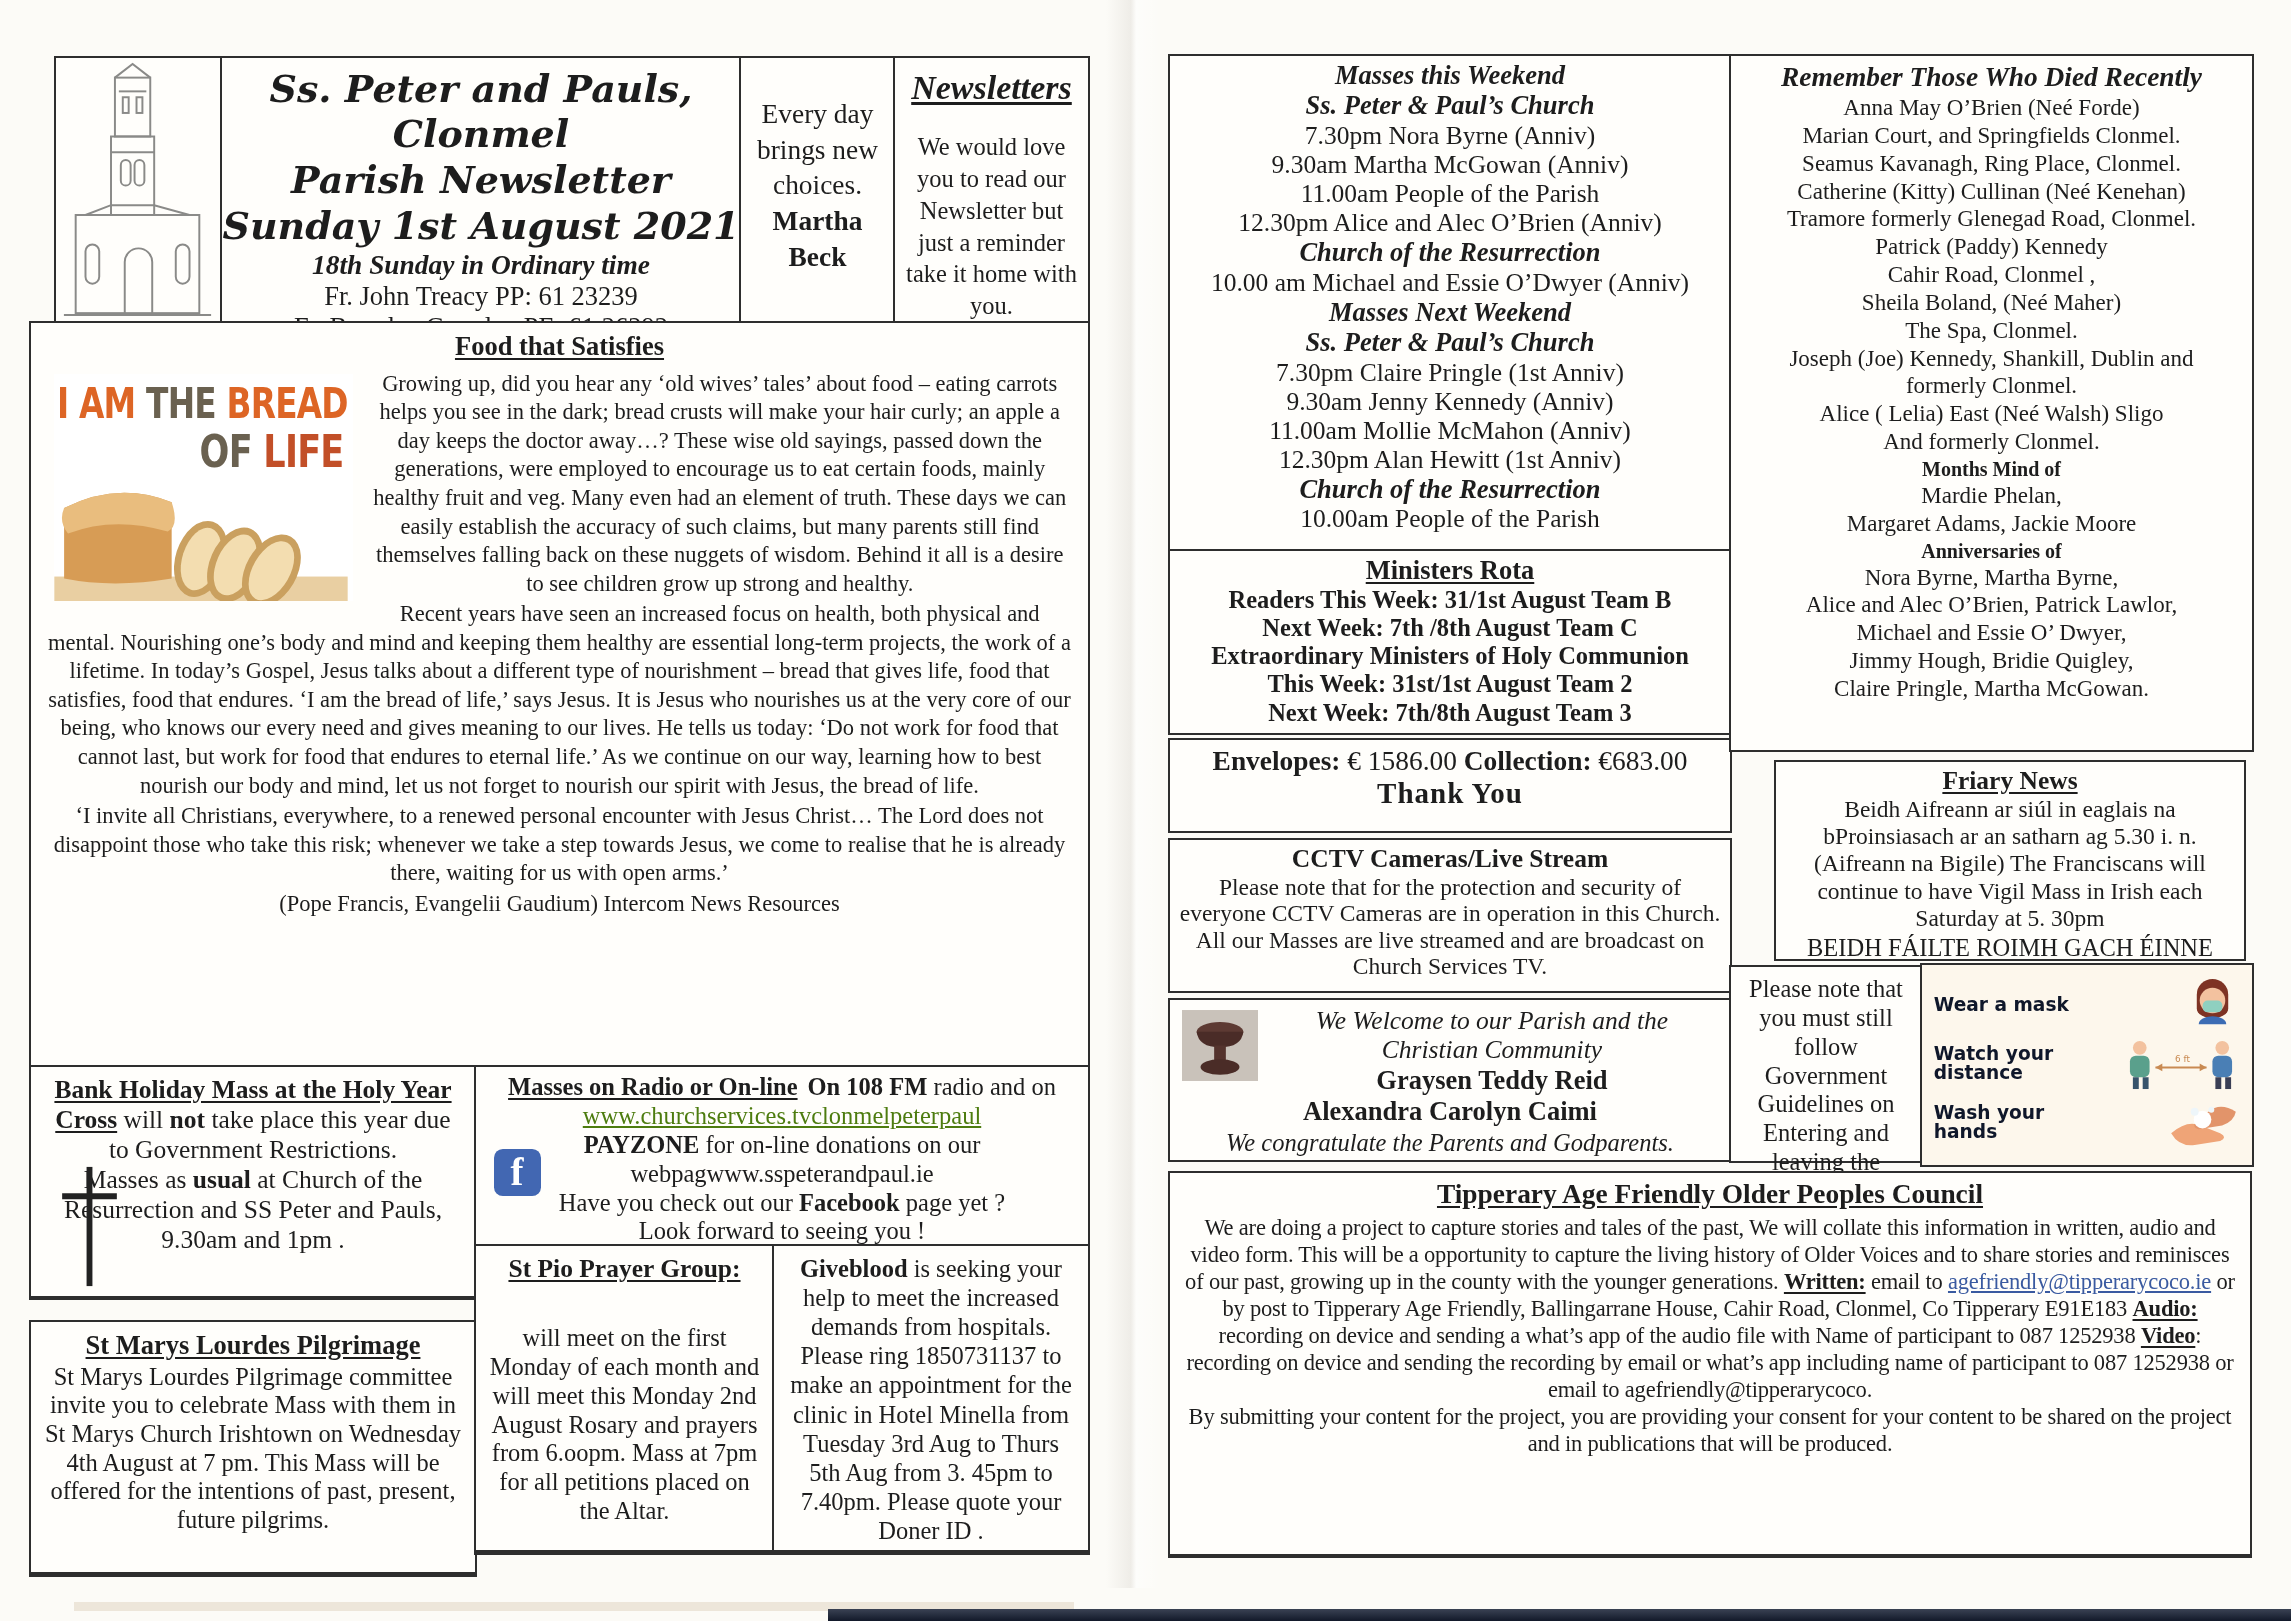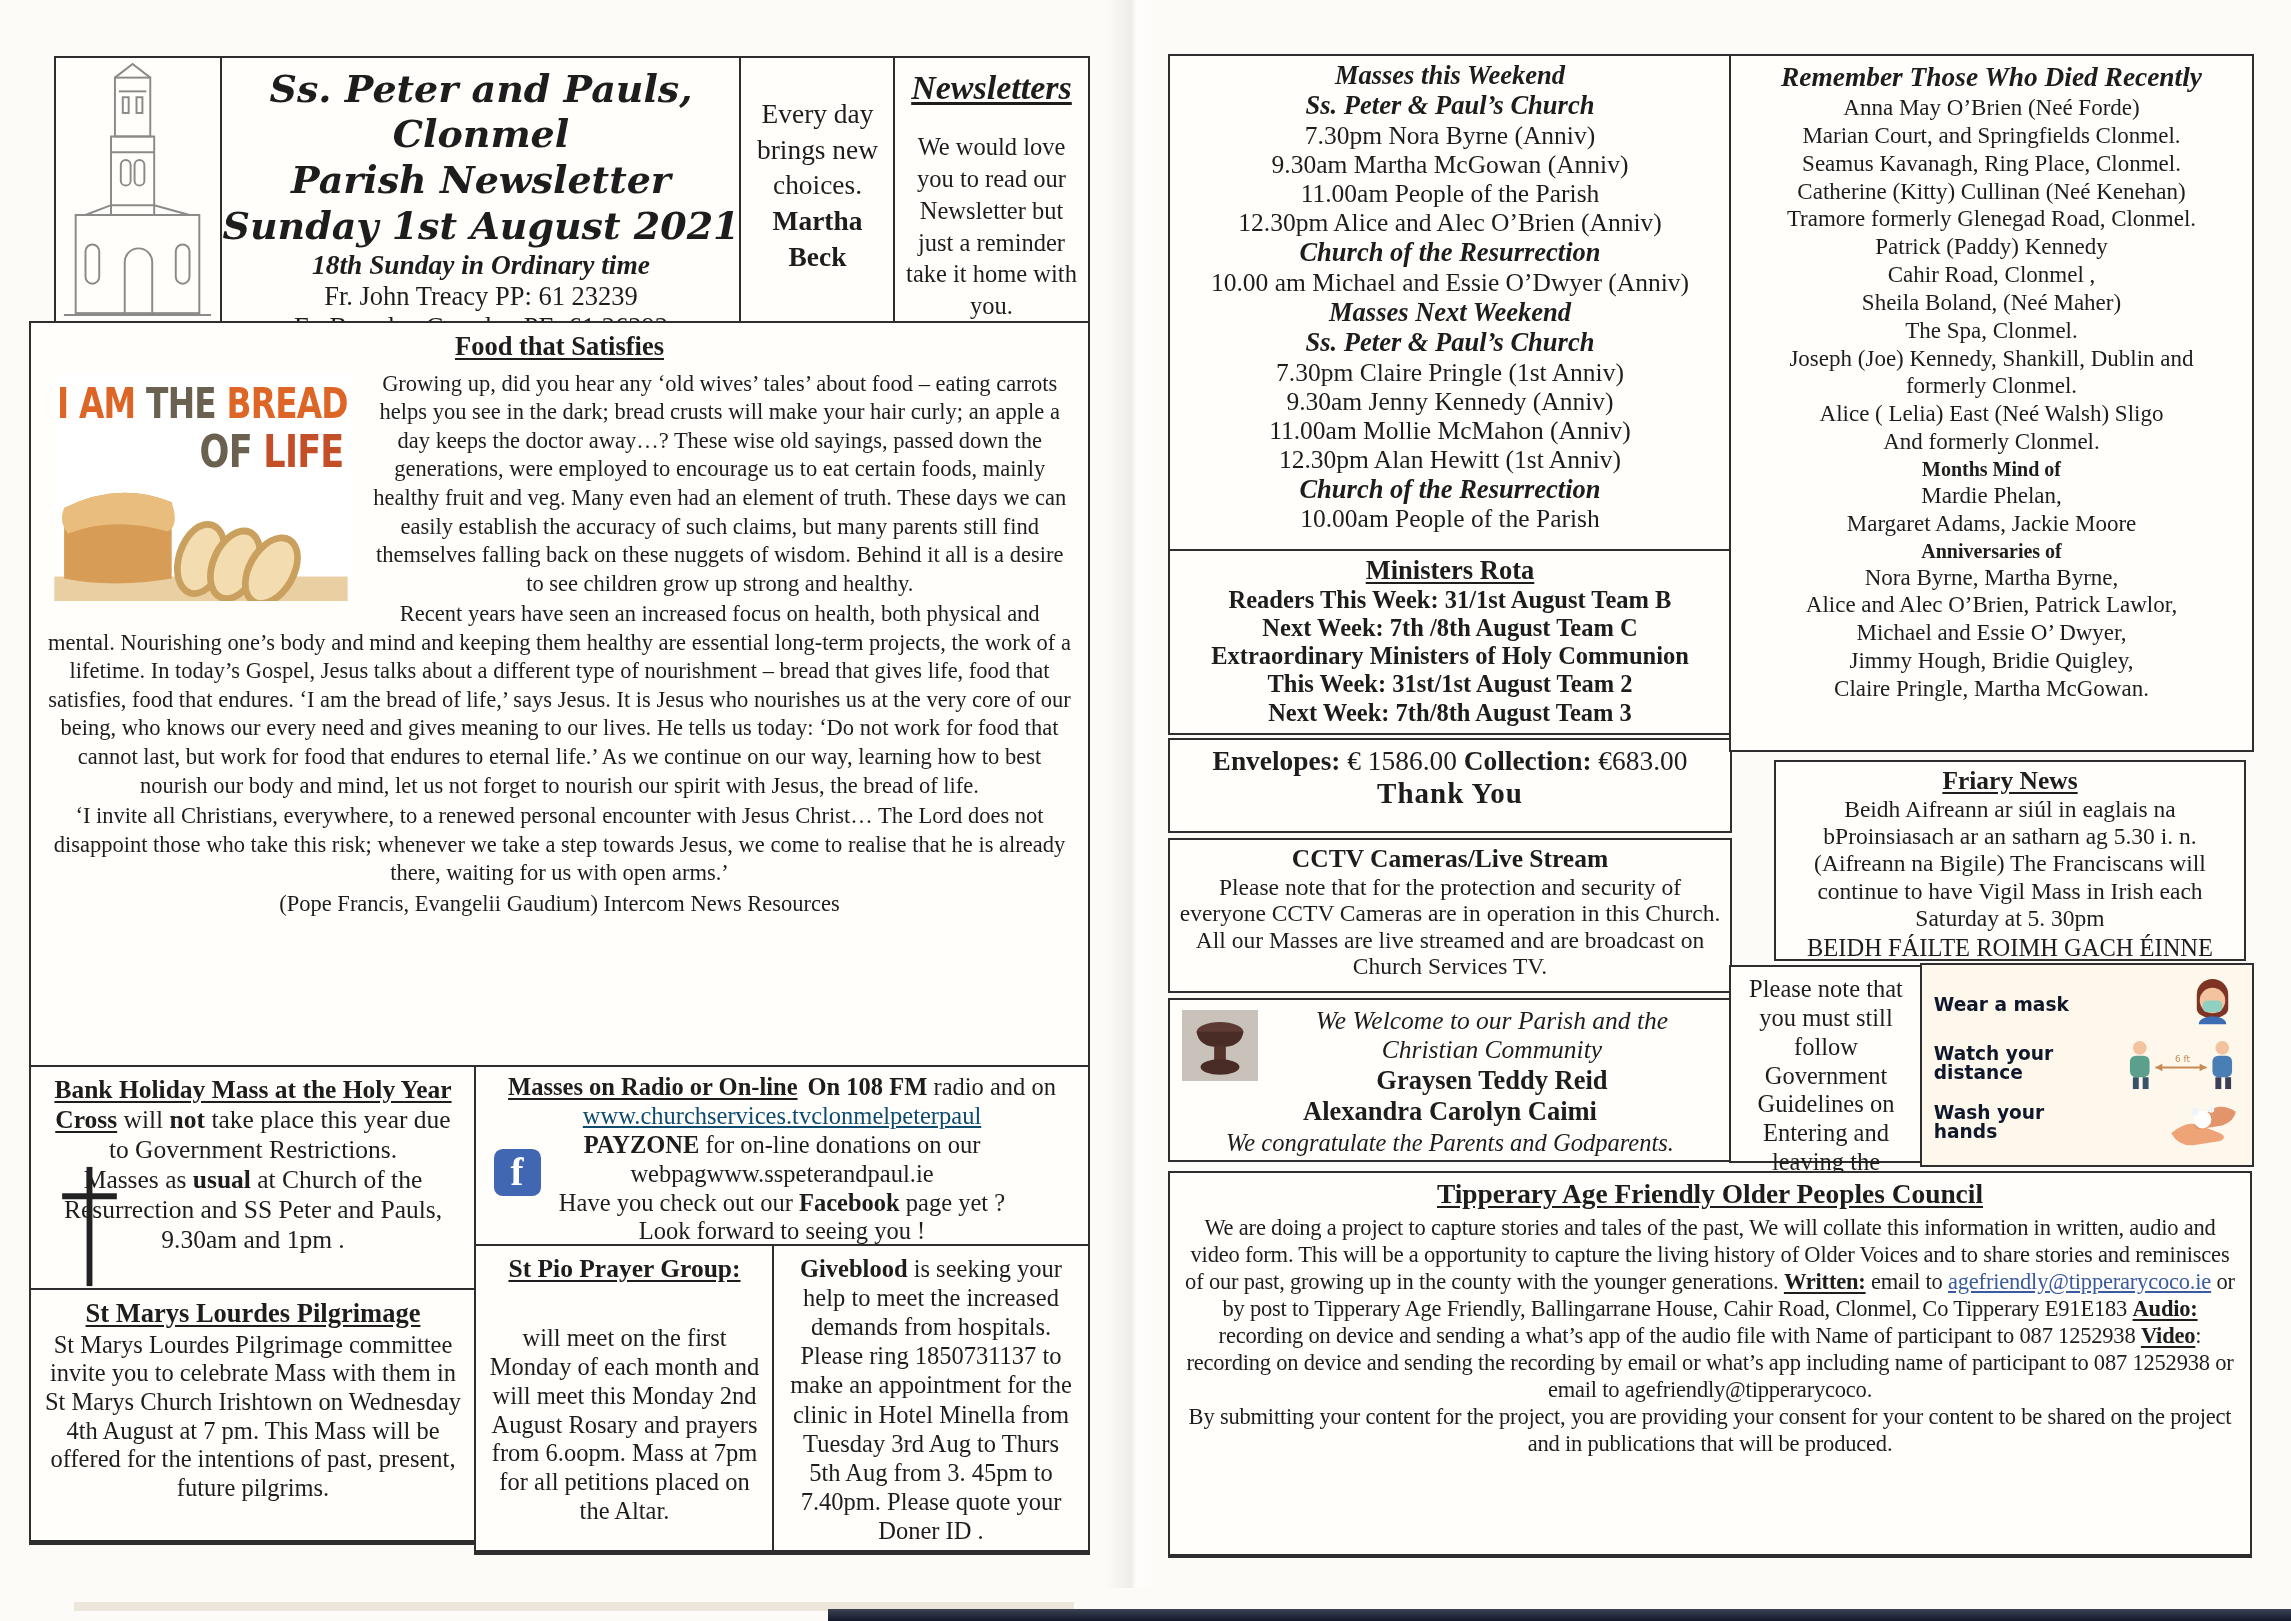--- a/index.html
+++ b/index.html
@@ -34,29 +34,29 @@
             font-size:42px;letter-spacing:-1px;transform:scaleX(.78);transform-origin:right top;white-space:nowrap;}
   .bread-t2{position:absolute;right:9.8px;top:51px;font-family:"DejaVu Sans",sans-serif;font-weight:800;
             font-size:45px;letter-spacing:-1px;transform:scaleX(.78);transform-origin:right top;white-space:nowrap;}
   .c-or{color:#dd6525;} .c-ol{color:#6a6150;} .c-rd{color:#c24f28;}
   .art p{text-align:center;font-size:22.5px;line-height:1.27;margin:0 0 2px 0;}
 
   
   .box-bank{left:29px;top:1065px;width:448px;height:235px;padding:7.8px 13.7px;border-bottom-width:4.9px;}
   .box-bank p{text-align:center;font-size:25.5px;line-height:1.18;margin:0;}
   .cross{position:absolute;left:27.4px;top:96px;}
-  .box-lourdes{left:29px;top:1288px;width:448px;height:257px;padding:7.8px 11.8px;border-bottom-width:5.9px;}
+  .box-lourdes{left:29px;top:1320px;width:448px;height:257px;padding:7.8px 11.8px;border-bottom-width:5.9px;}
   .box-lourdes .hd{text-align:center;font-size:26.5px;}
   .box-lourdes p{text-align:center;font-size:24.5px;line-height:1.17;margin:2px 0 0 0;}
 
   .box-radio{left:474px;top:1065px;width:616px;height:181px;padding:5.9px 9.8px;text-align:center;font-size:24.5px;line-height:1.18;}
   .box-radio .t{margin-right:10px;}
   .fb{position:absolute;left:17.6px;top:82px;width:47px;height:47px;background:#4267b2;border-radius:8.8px;
       color:#fff;font-family:"Liberation Serif",serif;font-weight:bold;font-size:39px;line-height:45px;text-align:center;}
-  .lnk1{color:#0c4a6e;text-decoration:underline;}
+  .lnk1{color:#4d7c0f;text-decoration:underline;}
   .box-stpio{left:474px;top:1244px;width:301px;height:311px;padding:7.8px 9.8px;text-align:center;border-bottom-width:5.9px;}
   .box-stpio .hd{font-size:25.5px;}
   .box-stpio p{font-size:24.5px;line-height:1.18;margin:40px 0 0 0;}
   .box-give{left:772px;top:1244px;width:318px;height:311px;padding:7.8px 11.8px;text-align:center;border-bottom-width:5.9px;}
   .box-give p{font-size:24.5px;line-height:1.19;margin:0;}
 
   
   .box-masses{left:1168px;top:54px;width:564px;height:498px;padding:3.9px 5.9px;text-align:center;}
   .box-masses .ln-h{font-weight:bold;font-style:italic;font-size:26.5px;line-height:1.15;}
   .box-masses .ln-l{font-size:25.5px;line-height:1.14;}

